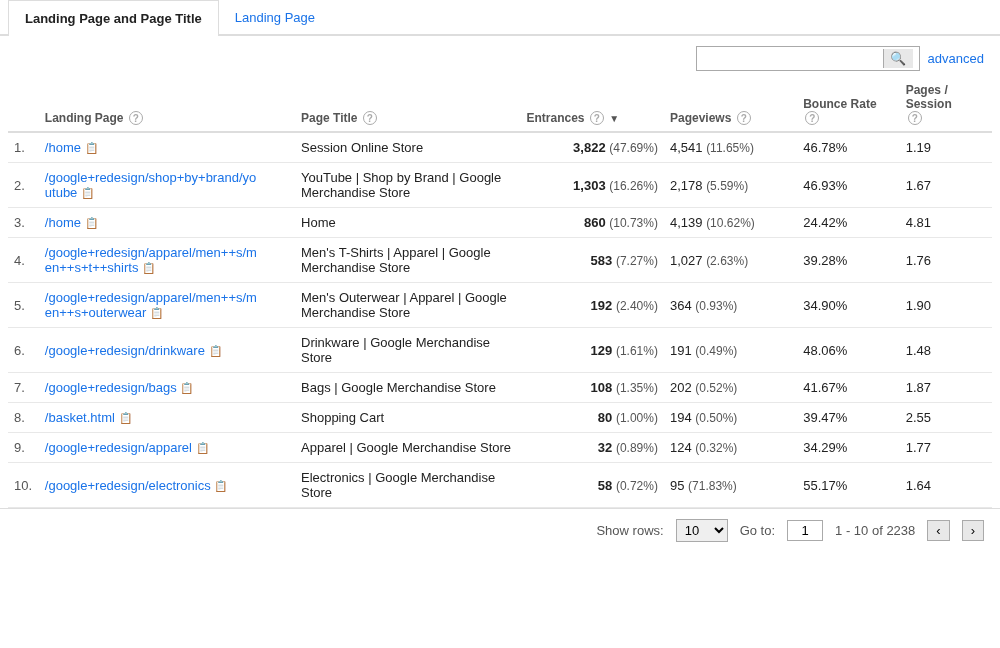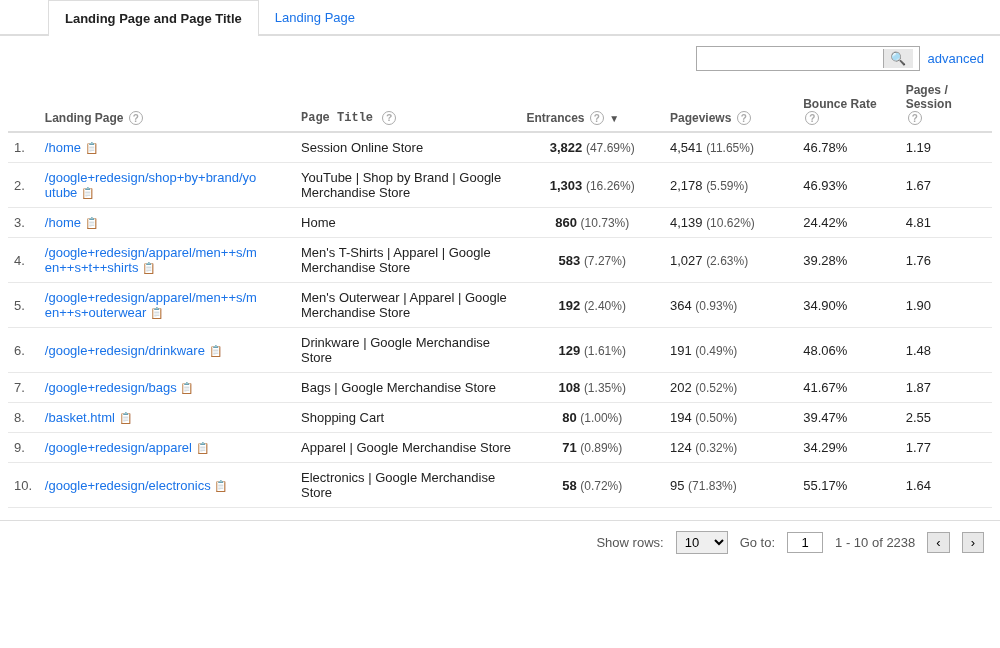--- a/index.html
+++ b/index.html
@@ -19,21 +19,20 @@
       border: 1px solid transparent;
       border-bottom: none;
       margin-bottom: -2px;
     }
     .tab.active {
       background: #fff;
       border-color: #ddd;
       border-bottom-color: #fff;
       font-weight: bold;
       color: #222;
-      margin-left: 40px;
     }
     .tab.link-style {
       color: #1a73e8;
       border: none;
       background: transparent;
     }
 
     
     .top-bar {
       display: flex;
@@ -127,21 +126,21 @@
       color: #888;
       cursor: pointer;
       font-size: 11px;
     }
     .page-title-col {
       width: 220px;
       color: #222;
     }
     .entrances-col {
       width: 140px;
-      text-align: center;
+      text-align: right;
     }
     .entrances-bold {
       font-weight: bold;
     }
     .pct {
       font-weight: normal;
       color: #555;
       font-size: 12px;
     }
     .pageviews-col {
@@ -158,21 +157,20 @@
 
     
     .footer {
       display: flex;
       justify-content: flex-end;
       align-items: center;
       padding: 10px 16px;
       gap: 12px;
       font-size: 13px;
       border-top: 1px solid #ddd;
-      margin-top: 12px;
     }
     .footer-label {
       color: #555;
     }
     .rows-select {
       border: 1px solid #aaa;
       padding: 2px 4px;
       font-size: 13px;
       cursor: pointer;
     }
@@ -216,21 +214,21 @@
 <div class="table-container">
   <table>
     <thead>
       <tr>
         <th style="width:30px;"></th>
         <th style="width:210px;">
           <span>Landing Page</span>
           <span class="help-icon">?</span>
         </th>
         <th style="width:30px;"></th>
-        <th style="width:210px;font-family:Liberation Mono, monospace;">
+        <th style="width:210px;">
           <span>Page Title</span>
           <span class="help-icon">?</span>
         </th>
         <th style="width:140px;">
           <span>Entrances</span>
           <span class="help-icon">?</span>
           <span class="sort-icon">▼</span>
         </th>
         <th style="width:130px;">
           <span>Pageviews</span>
@@ -327,21 +325,21 @@
       <td class="entrances-col"><span class="entrances-bold">80</span> <span class="pct">(1.00%)</span></td>
       <td class="pageviews-col">194 <span class="pct">(0.50%)</span></td>
       <td class="bounce-col">39.47%</td>
       <td class="pages-col">2.55</td>
     </tr>
         <tr>
       <td class="row-num">9.</td>
       <td class="landing-page-col">/google+redesign/apparel<span class="copy-icon">📋</span></td>
       <td style="width:10px;"></td>
       <td class="page-title-col">Apparel | Google Merchandise Store</td>
-      <td class="entrances-col"><span class="entrances-bold">71</span> <span class="pct">(0.89%)</span></td>
+      <td class="entrances-col"><span class="entrances-bold">32</span> <span class="pct">(0.89%)</span></td>
       <td class="pageviews-col">124 <span class="pct">(0.32%)</span></td>
       <td class="bounce-col">34.29%</td>
       <td class="pages-col">1.77</td>
     </tr>
         <tr>
       <td class="row-num">10.</td>
       <td class="landing-page-col">/google+redesign/electronics<span class="copy-icon">📋</span></td>
       <td style="width:10px;"></td>
       <td class="page-title-col">Electronics | Google Merchandise Store</td>
       <td class="entrances-col"><span class="entrances-bold">58</span> <span class="pct">(0.72%)</span></td>

